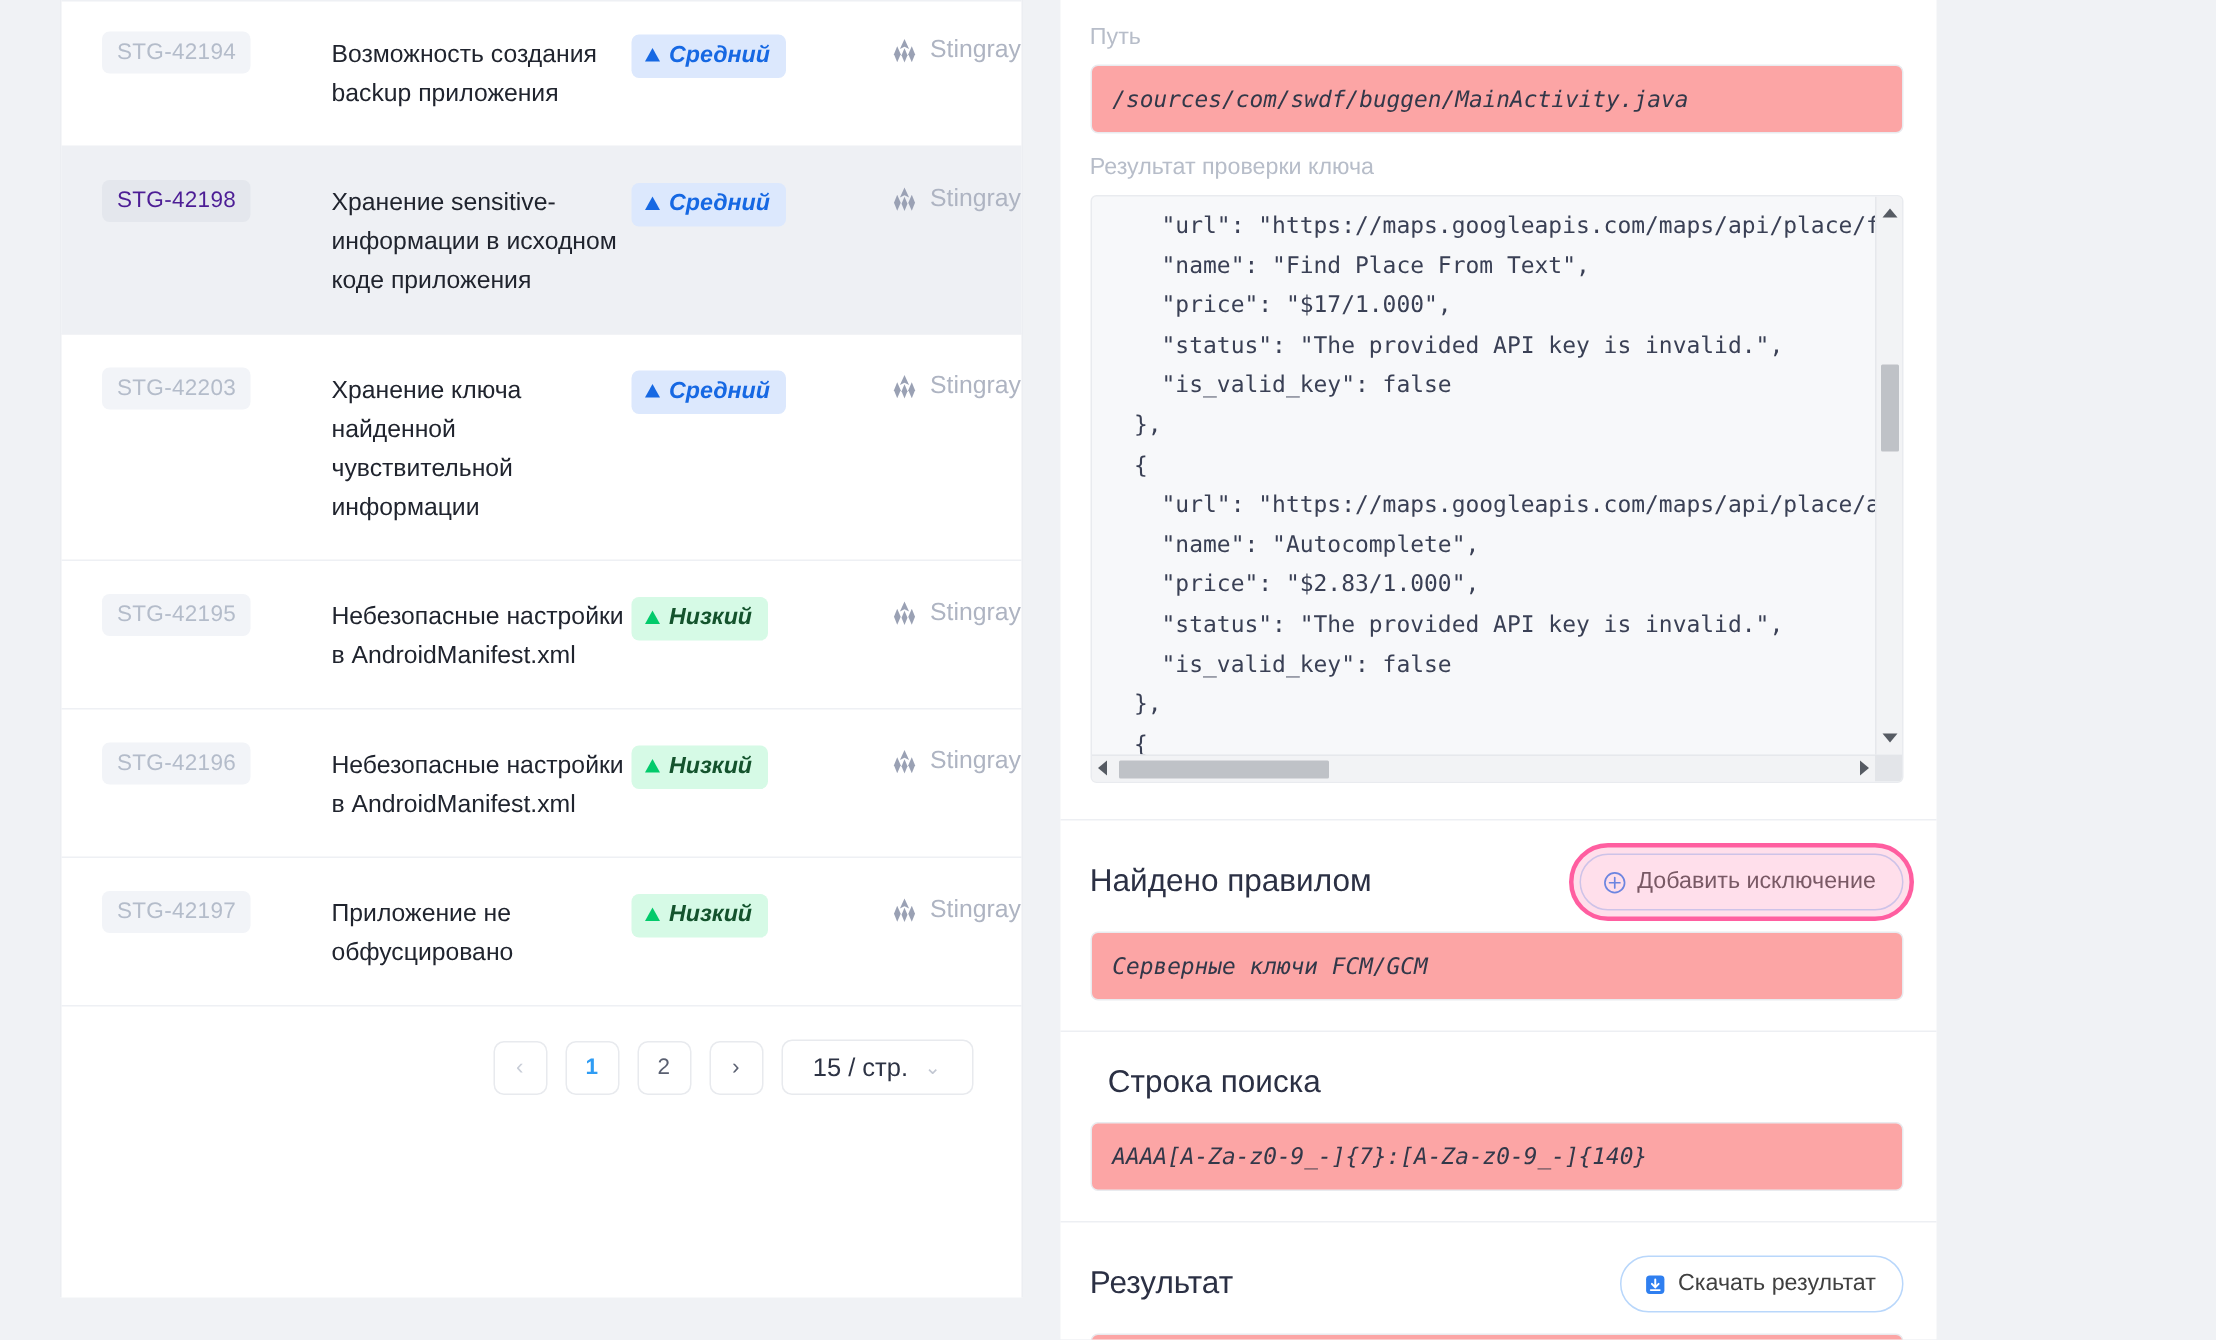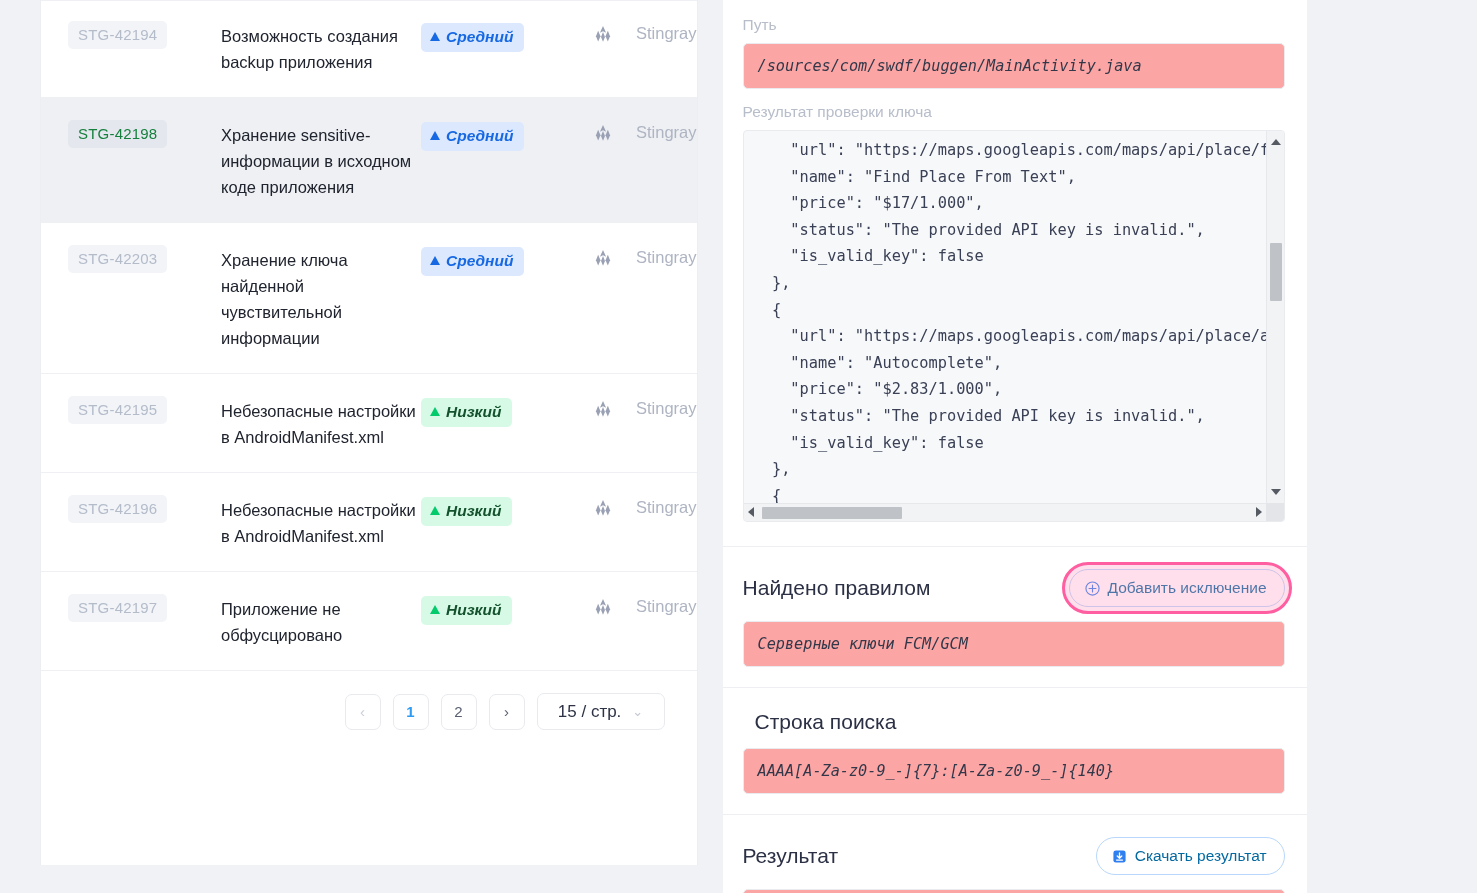--- a/index.html
+++ b/index.html
@@ -38,21 +38,21 @@
   .id-chip {
     display: inline-block;
     background: #f2f4f8;
     color: #b4bcca;
     font-size: 15px;
     padding: 5px 10px;
     border-radius: 5px;
     letter-spacing: .2px;
     line-height: 18px;
   }
-  .issue-row.alt .id-chip { background: #e4e7ed; color: #15803d; }
+  .issue-row.alt .id-chip { background: #e4e7ed; color: #4c1d95; }
 
   .cell-title {
     width: 200px;
     flex: none;
     color: #20242e;
     font-size: 16.5px;
     line-height: 26px;
     padding-top: 2px;
   }
   .cell-sev { width: 170px; flex: none; padding-top: 2px; }
@@ -67,21 +67,21 @@
     line-height: 20px;
     font-style: italic;
   }
   .sev-badge.mid { background: #dce8fd; color: #1668e3; }
   .sev-badge.low { background: #d6fae6; color: #14532d; }
   .tri { width: 0; height: 0; border-left: 5.5px solid transparent; border-right: 5.5px solid transparent; display:inline-block; position: relative; top: -1px;}
   .sev-badge.mid .tri { border-bottom: 9.5px solid #1668e3; }
   .sev-badge.low .tri { border-bottom: 9.5px solid #03ca6b; }
 
   .cell-src { flex: 1; padding-top: 3px; display: flex; align-items: center; justify-content: flex-start; padding-left: 2px;}
-  .src-wrap { display: inline-flex; align-items: center; gap: 23px; color: #aeb4c2; font-size: 16.5px; }
+  .src-wrap { display: inline-flex; align-items: center; gap: 7px; color: #aeb4c2; font-size: 16.5px; }
   .stingray-ico { width: 20px; height: 18px; display:block; }
 
   
   .pager {
     display: flex; align-items: center; justify-content: flex-end;
     gap: 12px; padding: 22px 32px 0 0;
   }
   .pg-btn {
     width: 36px; height: 36px;
     border: 1px solid #e8eaee; border-radius: 7px;
@@ -167,21 +167,21 @@
 
   .sec-head {
     display: flex; align-items: center; justify-content: space-between;
     padding: 22px 22px 14px 20px;
   }
   .sec-title { font-size: 21px; color: #2b3044; font-weight: 400; }
 
   .btn-outline {
     display: inline-flex; align-items: center; gap: 8px;
     border: 1px solid #b9d7fb; border-radius: 20px;
-    background: #fff; color: #0369a1;
+    background: #fff; color: #404040;
     font-size: 15.5px; padding: 9px 17px 9px 15px;
     white-space: nowrap;
   }
   .hl-wrap { position: relative; display: inline-block; }
   .hl-wrap::before {
     content: ""; position: absolute;
     left: -7px; right: -7px; top: -7px; bottom: -7px;
     border: 3px solid #ff5ea0;
     border-radius: 26px;
     background: rgba(255,150,190,0.30);

